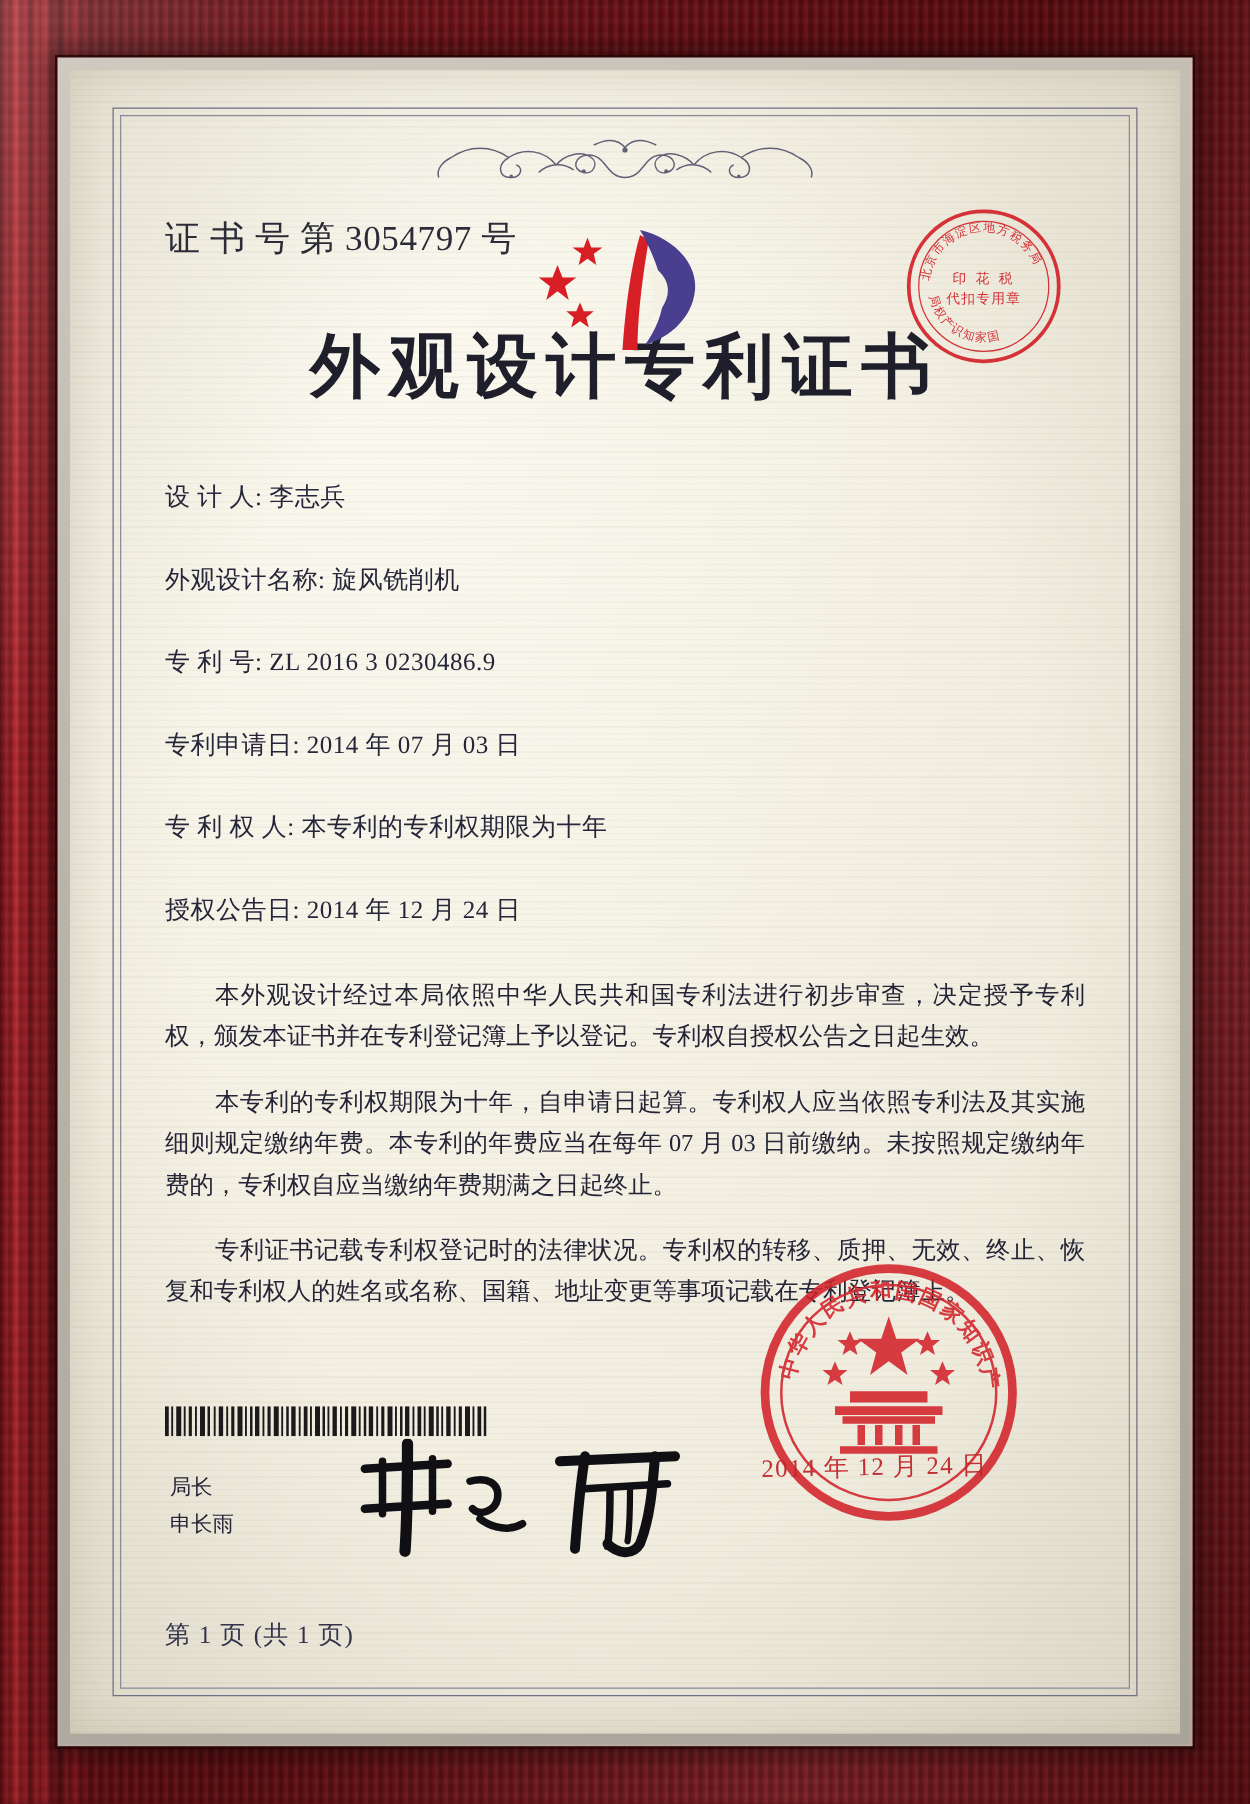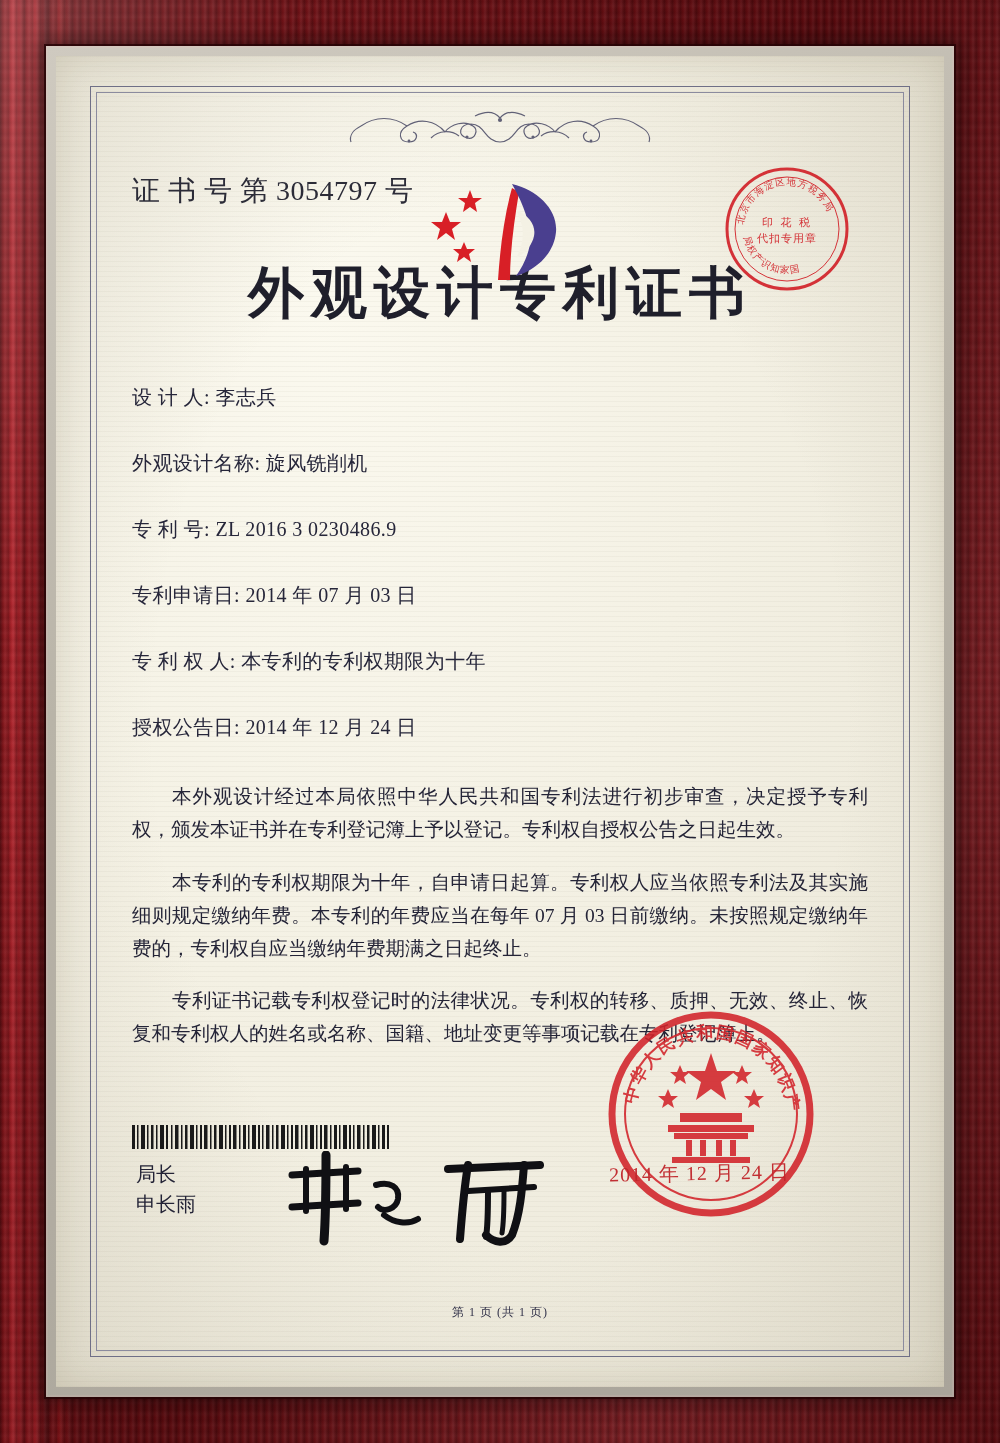--- a/index.html
+++ b/index.html
@@ -196,26 +196,26 @@
 
   
   .sign-area {
     position: absolute;
     left: 0;
     bottom: 70px;
     width: 520px;
     height: 100px;
   }
   .sign-label {
-    font-size: 20px;
+    font-size: 17px;
     line-height: 30px;
     color: #232336;
     position: absolute;
     left: 4px;
-    top: 2px;
+    top: 18px;
   }
   .signature {
     position: absolute;
     left: 140px;
     top: -6px;
     width: 300px;
     height: 96px;
   }
 
   
@@ -244,22 +244,22 @@
     top: 12px;
     width: 130px;
     height: 130px;
   }
 
   .footer {
     position: absolute;
     bottom: 6px;
     left: 0;
     right: 0;
-    text-align: center;
-    font-size: 12px;
+    text-align: left;
+    font-size: 20px;
     color: #33334a;
     letter-spacing: 1px;
   }
 </style>
 </head>
 <body>
 
 <div id="page">
 
   <div class="frame-outer">

